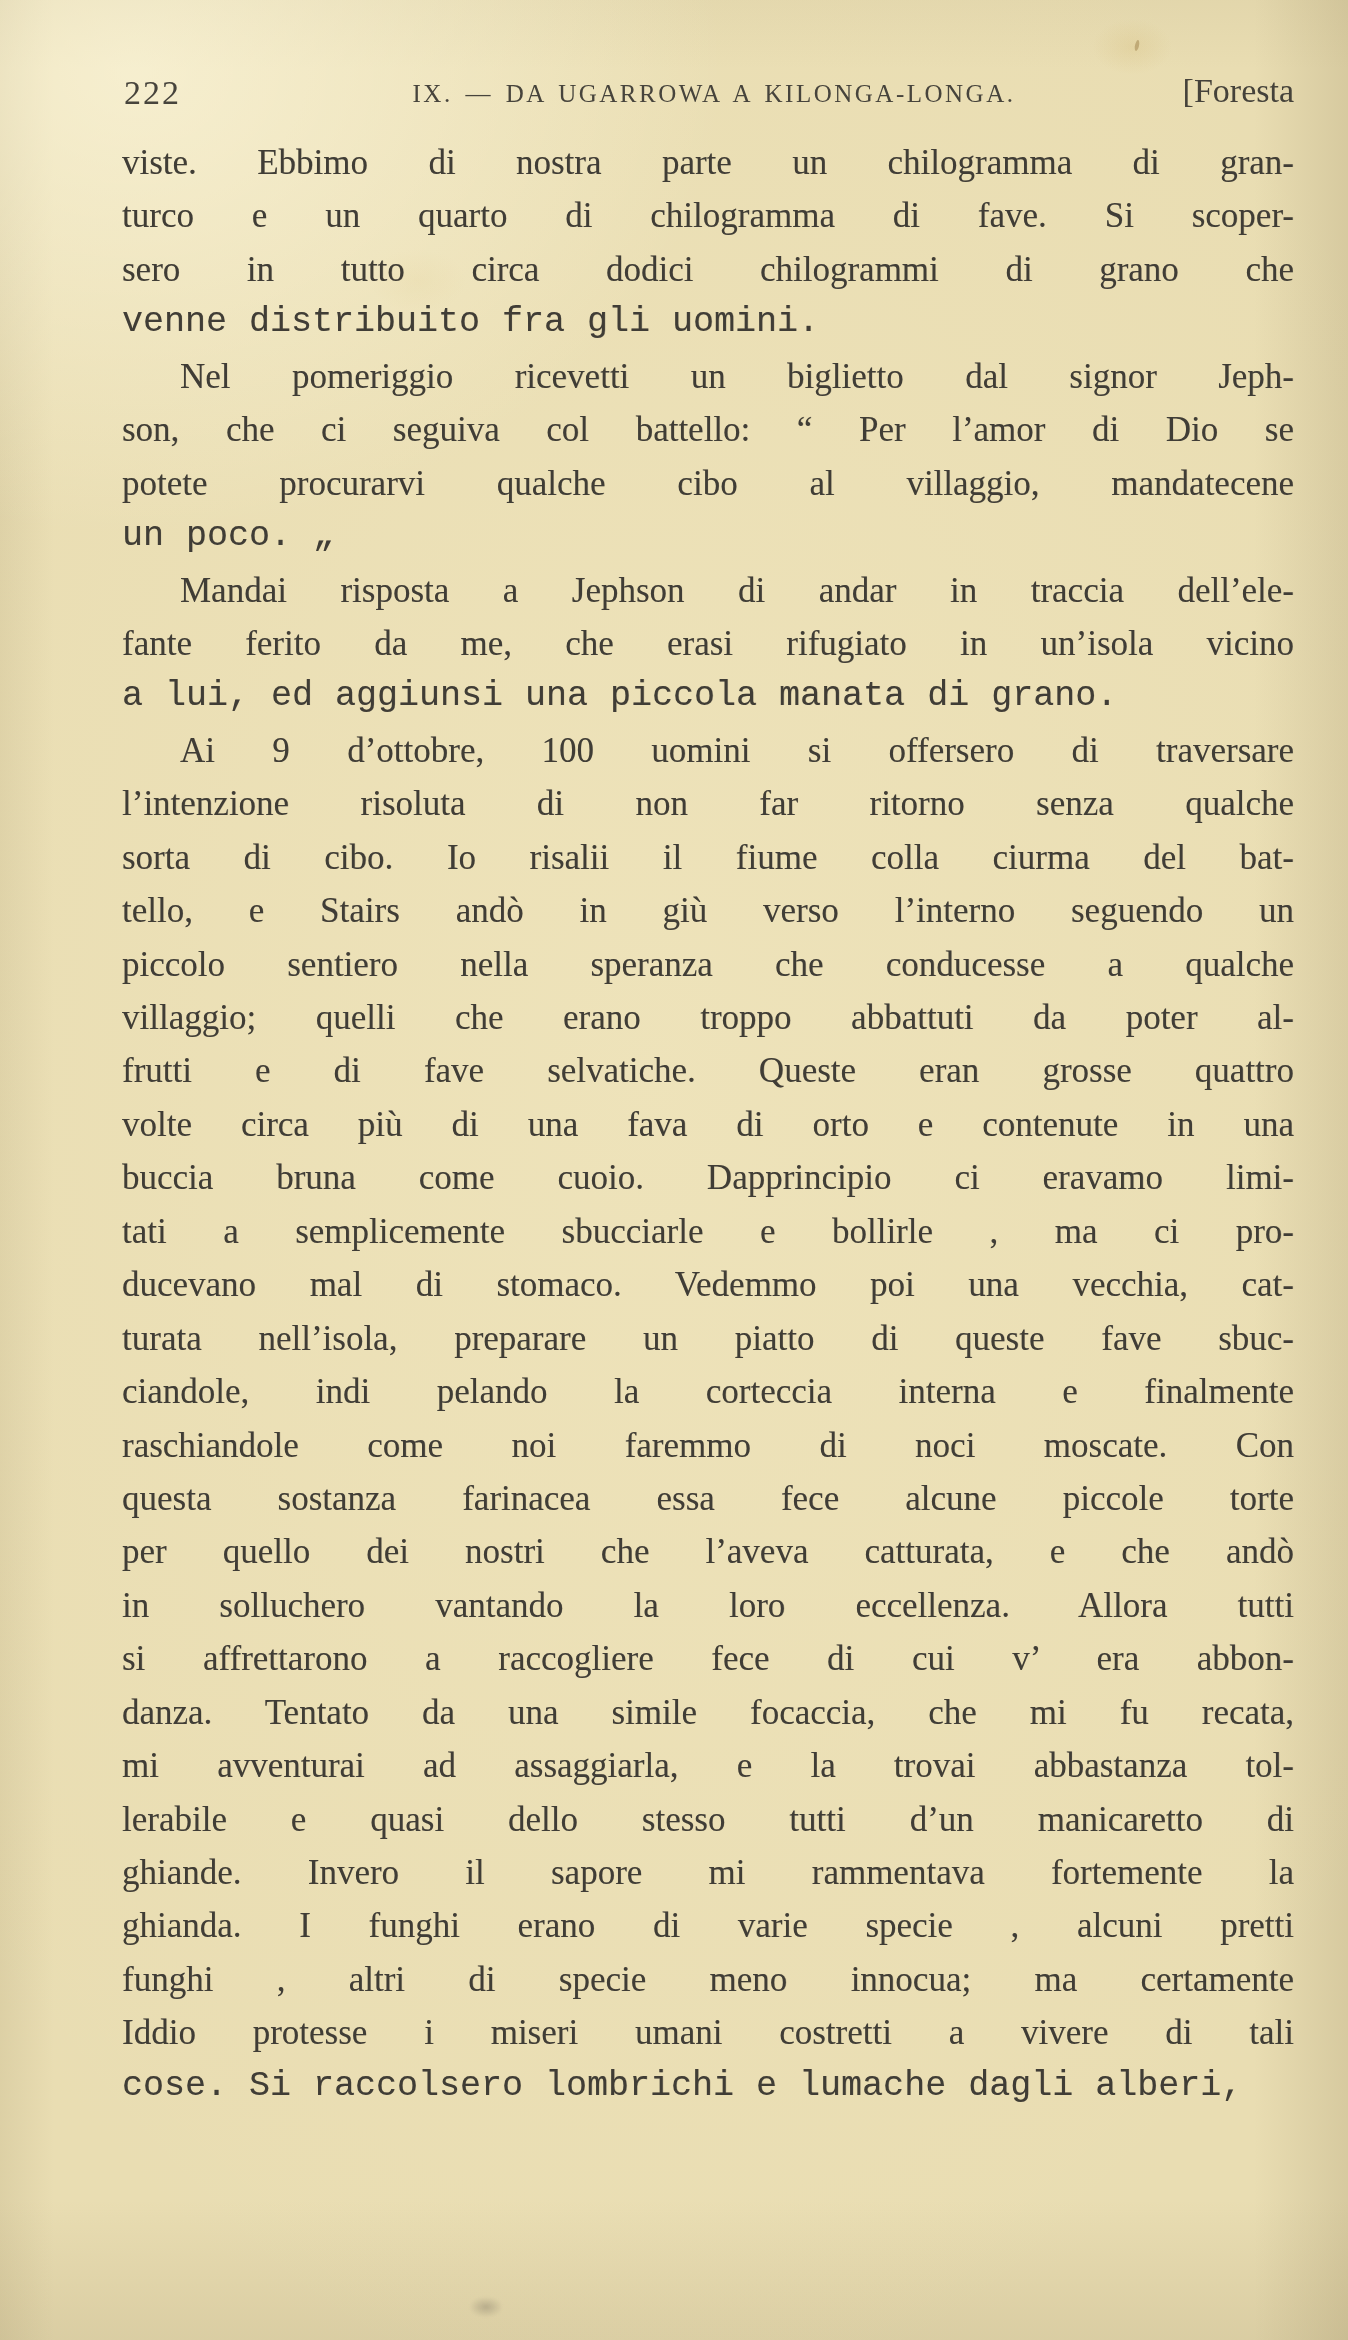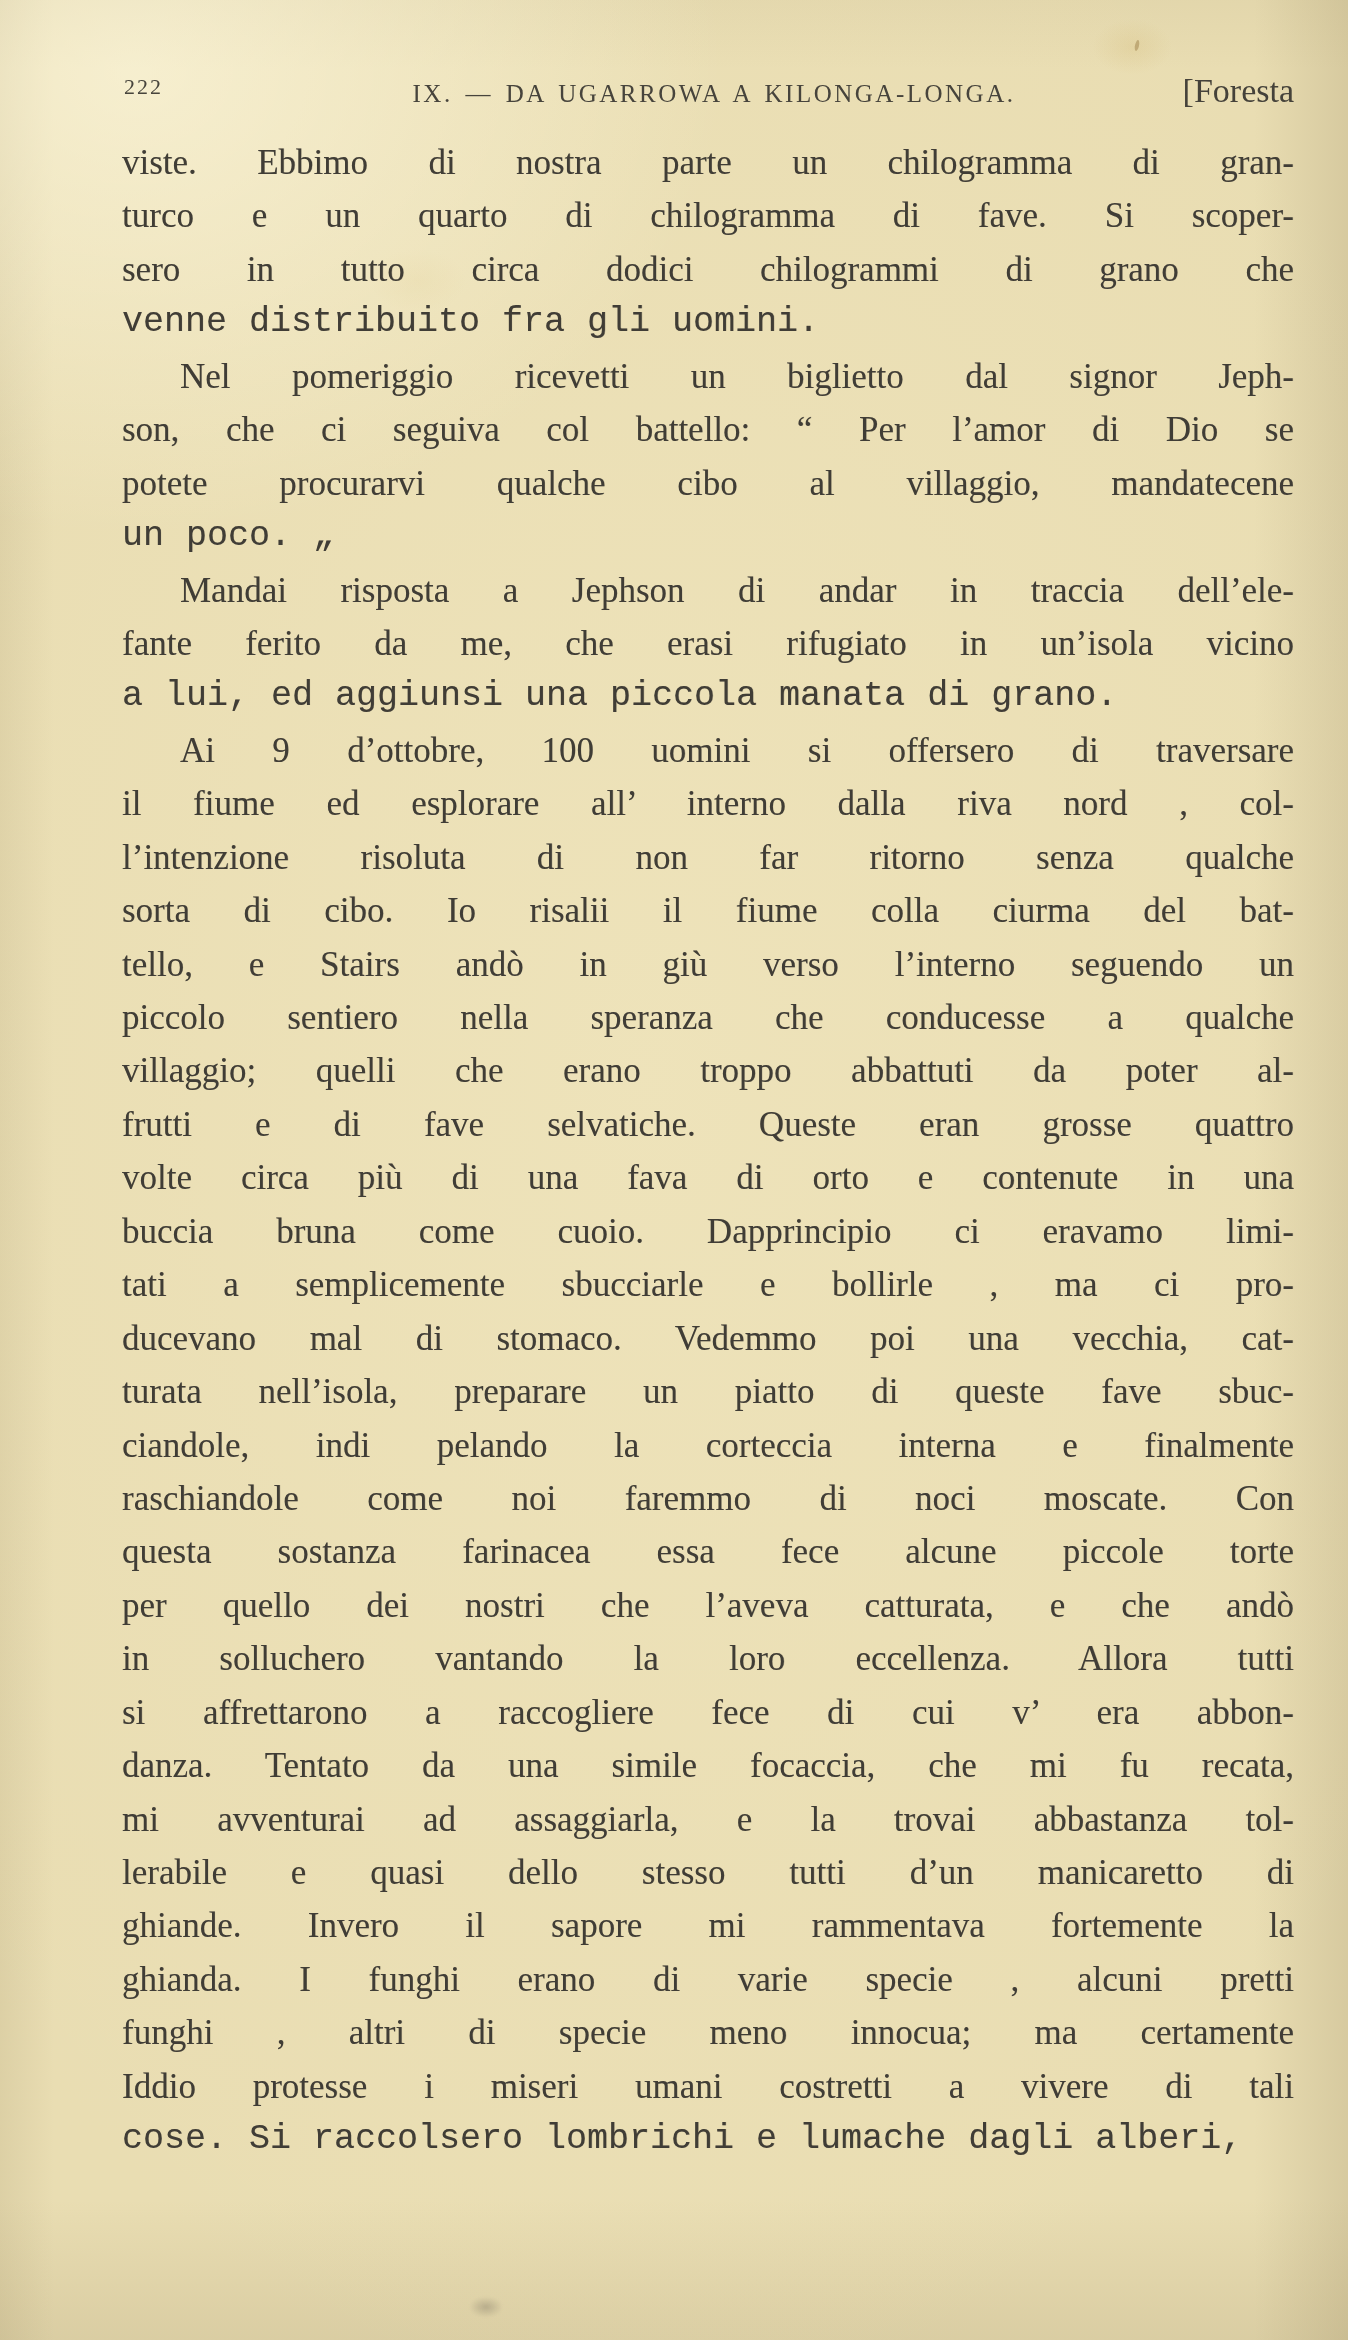--- a/index.html
+++ b/index.html
@@ -30,21 +30,21 @@
     position: absolute;
     top: 72px;
     left: 122px;
     width: 1172px;
     height: 42px;
   }
   .pagenum {
     position: absolute;
     left: 2px;
     top: 2px;
-    font-size: 22px;
+    font-size: 34px;
     letter-spacing: 2px;
     color: #47443c;
   }
   .chapter {
     position: absolute;
     left: 12px;
     right: 0;
     top: 8px;
     text-align: center;
     font-size: 25px;
@@ -122,21 +122,20 @@
     <div class="line">sero in tutto circa dodici chilogrammi di grano che</div>
     <div class="line last">venne distribuito fra gli uomini.</div>
     <div class="line indent">Nel pomeriggio ricevetti un biglietto dal signor Jeph-</div>
     <div class="line">son, che ci seguiva col battello: “ Per l’amor di Dio se</div>
     <div class="line">potete procurarvi qualche cibo al villaggio, mandatecene</div>
     <div class="line last">un poco. „</div>
     <div class="line indent">Mandai risposta a Jephson di andar in traccia dell’ele-</div>
     <div class="line">fante ferito da me, che erasi rifugiato in un’isola vicino</div>
     <div class="line last">a lui, ed aggiunsi una piccola manata di grano.</div>
     <div class="line indent">Ai 9 d’ottobre, 100 uomini si offersero di traversare</div>
-    <div class="line">il fiume ed esplorare all’ interno dalla riva nord , col-</div>
     <div class="line">l’intenzione risoluta di non far ritorno senza qualche</div>
     <div class="line">sorta di cibo. Io risalii il fiume colla ciurma del bat-</div>
     <div class="line">tello, e Stairs andò in giù verso l’interno seguendo un</div>
     <div class="line">piccolo sentiero nella speranza che conducesse a qualche</div>
     <div class="line">villaggio; quelli che erano troppo abbattuti da poter al-</div>
     <div class="line">frutti e di fave selvatiche. Queste eran grosse quattro</div>
     <div class="line">volte circa più di una fava di orto e contenute in una</div>
     <div class="line">buccia bruna come cuoio. Dapprincipio ci eravamo limi-</div>
     <div class="line">tati a semplicemente sbucciarle e bollirle , ma ci pro-</div>
     <div class="line">ducevano mal di stomaco. Vedemmo poi una vecchia, cat-</div>

